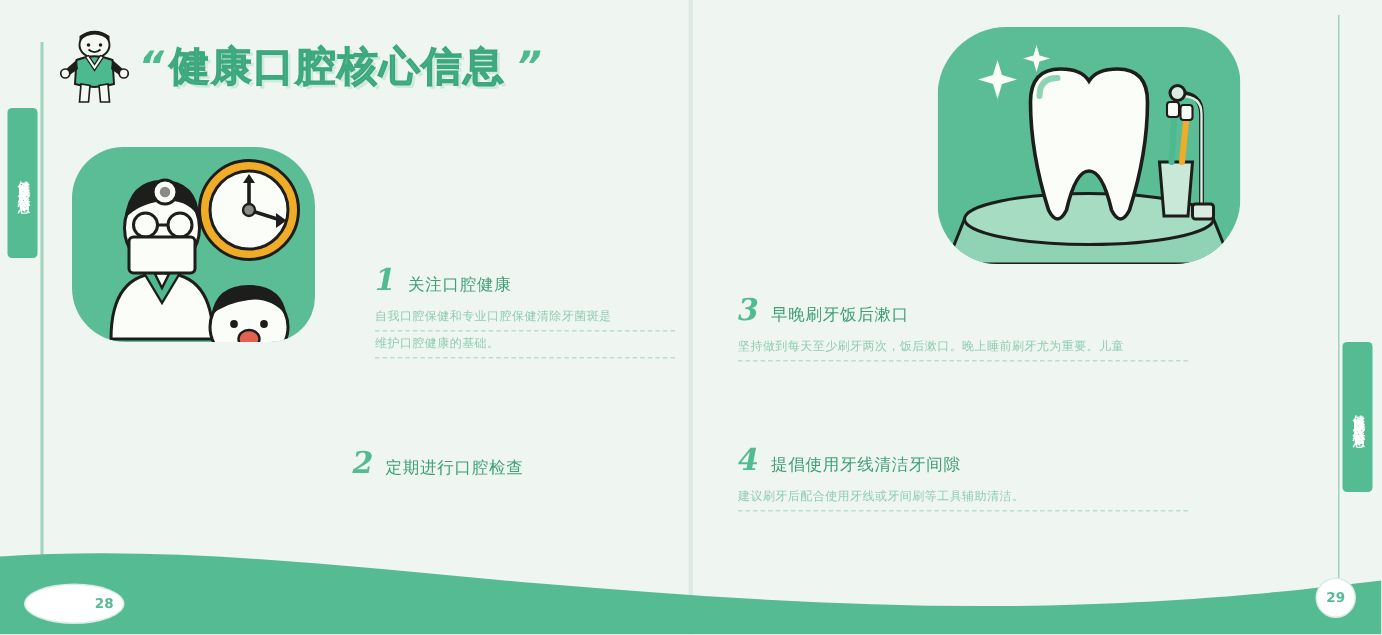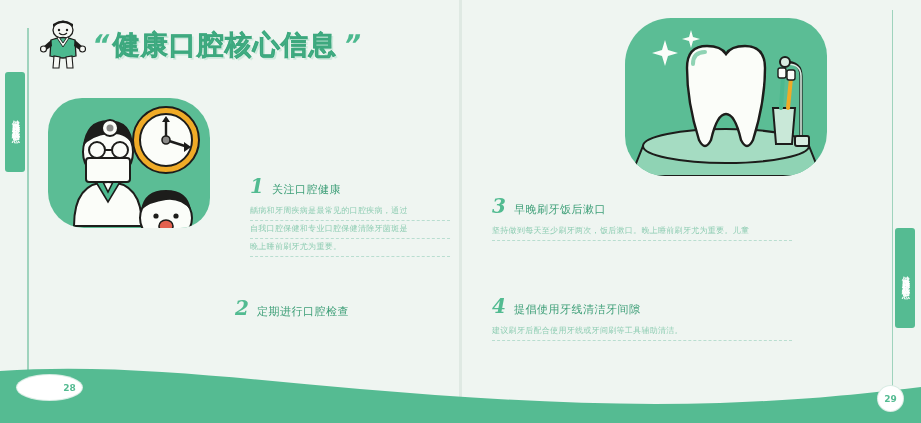--- a/index.html
+++ b/index.html
@@ -38,21 +38,21 @@
   .rule.r{right:28px;top:10px;height:392px;}
 
   
   .pagenum{
     position:absolute;width:21px;height:21px;border-radius:50%;
     background:#ffffff;border:2px dotted #ffffff;
     color:#55bb92;font-size:9px;font-weight:bold;
     display:flex;align-items:center;justify-content:center;
     box-shadow:0 0 0 1px #d9ece4;
   }
-  .pagenum.left{left:17px;bottom:23px;padding-left:40px;}
+  .pagenum.left{left:17px;bottom:8px;padding-left:40px;}
   .pagenum.right{right:18px;bottom:12px;}
 
   
   .title-wrap{position:absolute;left:40px;top:18px;display:flex;align-items:center;gap:6px;}
   .mascot{width:46px;height:52px;position:relative;flex:none;}
   .title-text{
     font-size:27px;font-weight:bold;color:#4cb98f;letter-spacing:1px;
     text-shadow:2px 2px 0 #cfe9dd;line-height:1;
     -webkit-text-stroke:0.6px #3da87e;
   }
@@ -179,23 +179,22 @@
       <circle cx="160" cy="44" r="5" fill="#d8ece1" stroke="#1d1d1b" stroke-width="2"></circle>
     </svg>
   </div>
 
   <div class="section" id="s1">
     <div class="sec-head">
       <span class="sec-num">1</span>
       <span class="sec-title">关注口腔健康</span>
     </div>
     <div class="sec-body">
-      <p class="ln">龋病和牙周疾病是最常见的口腔疾病，通过</p>
       <p class="ln">自我口腔保健和专业口腔保健清除牙菌斑是</p>
-      <p class="ln">晚上睡前刷牙尤为重要。</p>
+      <p class="ln">维护口腔健康的基础。</p>
     </div>
   </div>
 
   <div class="section" id="s2">
     <div class="sec-head">
       <span class="sec-num">2</span>
       <span class="sec-title">定期进行口腔检查</span>
     </div>
   </div>
 

